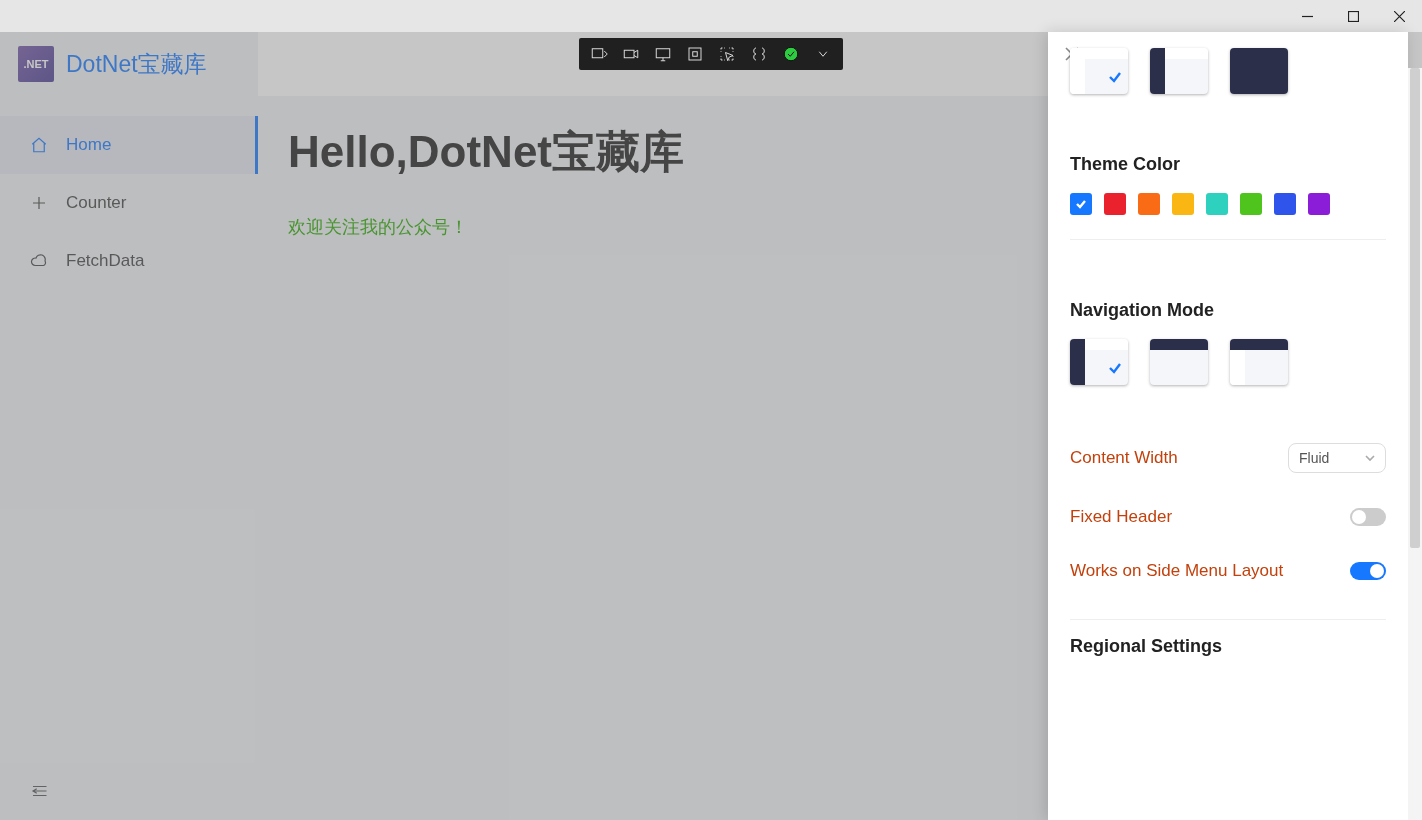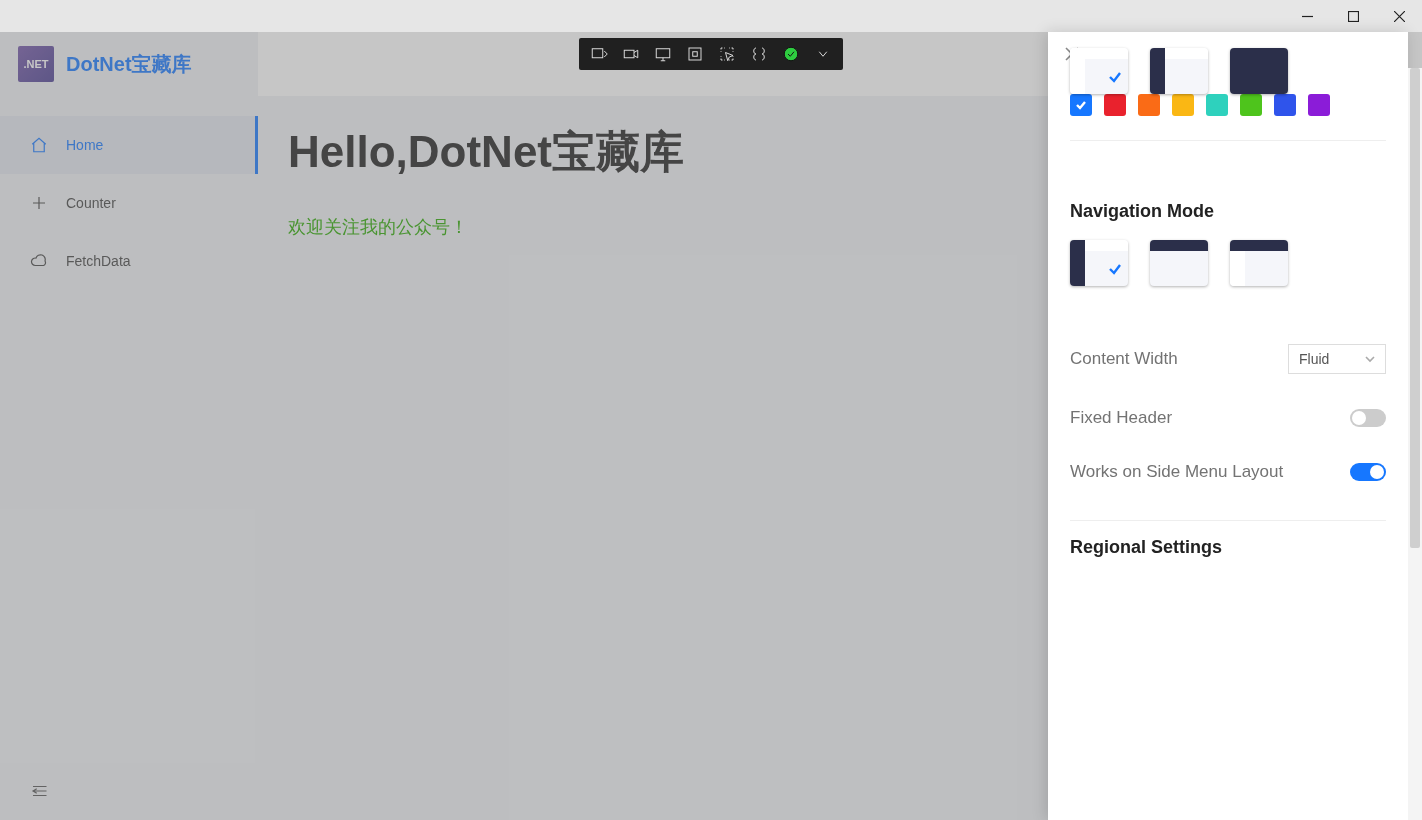--- a/index.html
+++ b/index.html
@@ -4,23 +4,23 @@
 <style>
   * { box-sizing: border-box; margin: 0; padding: 0; }
   html, body { width: 1422px; height: 820px; font-family: "Segoe UI", Arial, sans-serif; overflow: hidden; }
   .titlebar { height: 32px; background: #e6e6e6; display: flex; justify-content: flex-end; align-items: center; }
   .tb-btn { width: 46px; height: 32px; display: flex; align-items: center; justify-content: center; color: #333; }
   .tb-btn svg { width: 11px; height: 11px; stroke: #222; stroke-width: 1.2; fill: none; }
   .app { position: relative; height: 788px; display: flex; }
   .sidebar { width: 258px; background: #f0f2f5; display: flex; flex-direction: column; }
   .brand { height: 64px; display: flex; align-items: center; padding: 8px 18px; gap: 12px; }
   .brand-logo { width: 36px; height: 36px; background: linear-gradient(135deg,#7356a8,#4b3f92); display:flex; align-items:center; justify-content:center; color:#fff; font-size:11px; font-weight:700; border-radius:2px; }
-  .brand-title { color: #1677ff; font-size: 20px; font-weight: 700; }
+  .brand-title { color: #1677ff; font-size: 23px; font-weight: 400; }
   .nav { padding-top: 20px; flex: 1; }
-  .nav-item { height: 58px; display: flex; align-items: center; gap: 18px; padding: 0 30px; font-size: 14px; color: #444; cursor: pointer; }
+  .nav-item { height: 58px; display: flex; align-items: center; gap: 18px; padding: 0 30px; font-size: 17px; color: #444; cursor: pointer; }
   .nav-item.active { background: #e3e7ef; color: #1677ff; border-right: 3px solid #1677ff; }
   .nav-icon { width: 18px; height: 18px; }
   .nav-icon svg { width: 18px; height: 18px; stroke: currentColor; fill: none; stroke-width: 1.6; }
   .sidebar-footer { height: 54px; display: flex; align-items: center; padding-left: 30px; }
   .collapse-icon svg { width: 18px; height: 14px; stroke: #555; stroke-width: 1.6; fill:none; }
   .content { flex: 1; background: #f0f2f5; position: relative; }
   .content-header { height: 64px; background: #fff; }
   .content-body { padding: 30px; }
   .heading { font-size: 44px; font-weight: 700; color: #222; line-height: 1.2; }
   .subtext { margin-top: 36px; font-size: 18px; color: #2aaa00; }
@@ -42,22 +42,22 @@
   .style-card .topbar { position:absolute; top:0; left:0; right:0; height:11px; }
   .style-card .sidebarbar { position:absolute; top:0; left:0; bottom:0; width:15px; }
   .style-card .body { position:absolute; inset:0; }
   .check { position:absolute; right:6px; bottom:6px; }
   .check svg { width:14px; height:14px; stroke:#1677ff; stroke-width:2.4; fill:none; }
   .swatch-row { display:flex; gap:12px; }
   .swatch { width:22px; height:22px; border-radius:3px; display:flex; align-items:center; justify-content:center; }
   .swatch svg { width:12px; height:12px; stroke:#fff; stroke-width:2.4; fill:none; }
   .hr { height:1px; background:#eee; margin: 24px 0 0; }
   .row { display:flex; align-items:center; justify-content: space-between; margin-top: 34px; }
-  .row-label { font-size: 17px; color:#737373; }
-  .select { width: 98px; height: 30px; border:1px solid #ddd; border-radius:0; display:flex; align-items:center; justify-content:space-between; padding: 0 10px; font-size:14px; color:#555; }
+  .row-label { font-size: 17px; color:#c2410c; }
+  .select { width: 98px; height: 30px; border:1px solid #ddd; border-radius:8px; display:flex; align-items:center; justify-content:space-between; padding: 0 10px; font-size:14px; color:#555; }
   .select svg { width:10px; height:10px; stroke:#aaa; stroke-width:1.6; fill:none; }
   .switch { width:36px; height:18px; border-radius:10px; background:#ccc; position:relative; }
   .switch .knob { position:absolute; top:2px; left:2px; width:14px; height:14px; background:#fff; border-radius:50%; }
   .switch.on { background:#1677ff; }
   .switch.on .knob { left:20px; }
   .scrollbar { position:absolute; top:36px; right:0; width:14px; bottom:0; background:#f4f4f4; }
   .scroll-thumb { position:absolute; top:0; left:2px; width:10px; height:480px; background:#cfcfcf; border-radius:2px; }
 </style>
 </head>
 <body>
@@ -192,20 +192,21 @@
       </div>
       <div class="style-card" style="background:#f5f6fa;">
         <div class="topbar" style="background:#fff;"></div>
         <div class="sidebarbar" style="background:#2b2f4a;"></div>
       </div>
       <div class="style-card">
         <div class="body" style="background:#2b2f4a;"></div>
       </div>
     </div>
 
+    <div class="sec-title">Theme Color</div>
     <div class="swatch-row" id="swatches">
         <div class="swatch" style="background: rgb(22, 119, 255);">
           <svg viewBox="0 0 12 12">
             <path d="M2 6 L5 9 L10 3"></path>
           </svg>
         </div>
         <div class="swatch" style="background: rgb(233, 34, 45);"></div>
         <div class="swatch" style="background: rgb(250, 107, 22);"></div>
         <div class="swatch" style="background: rgb(250, 183, 20);"></div>
         <div class="swatch" style="background: rgb(46, 209, 189);"></div>

